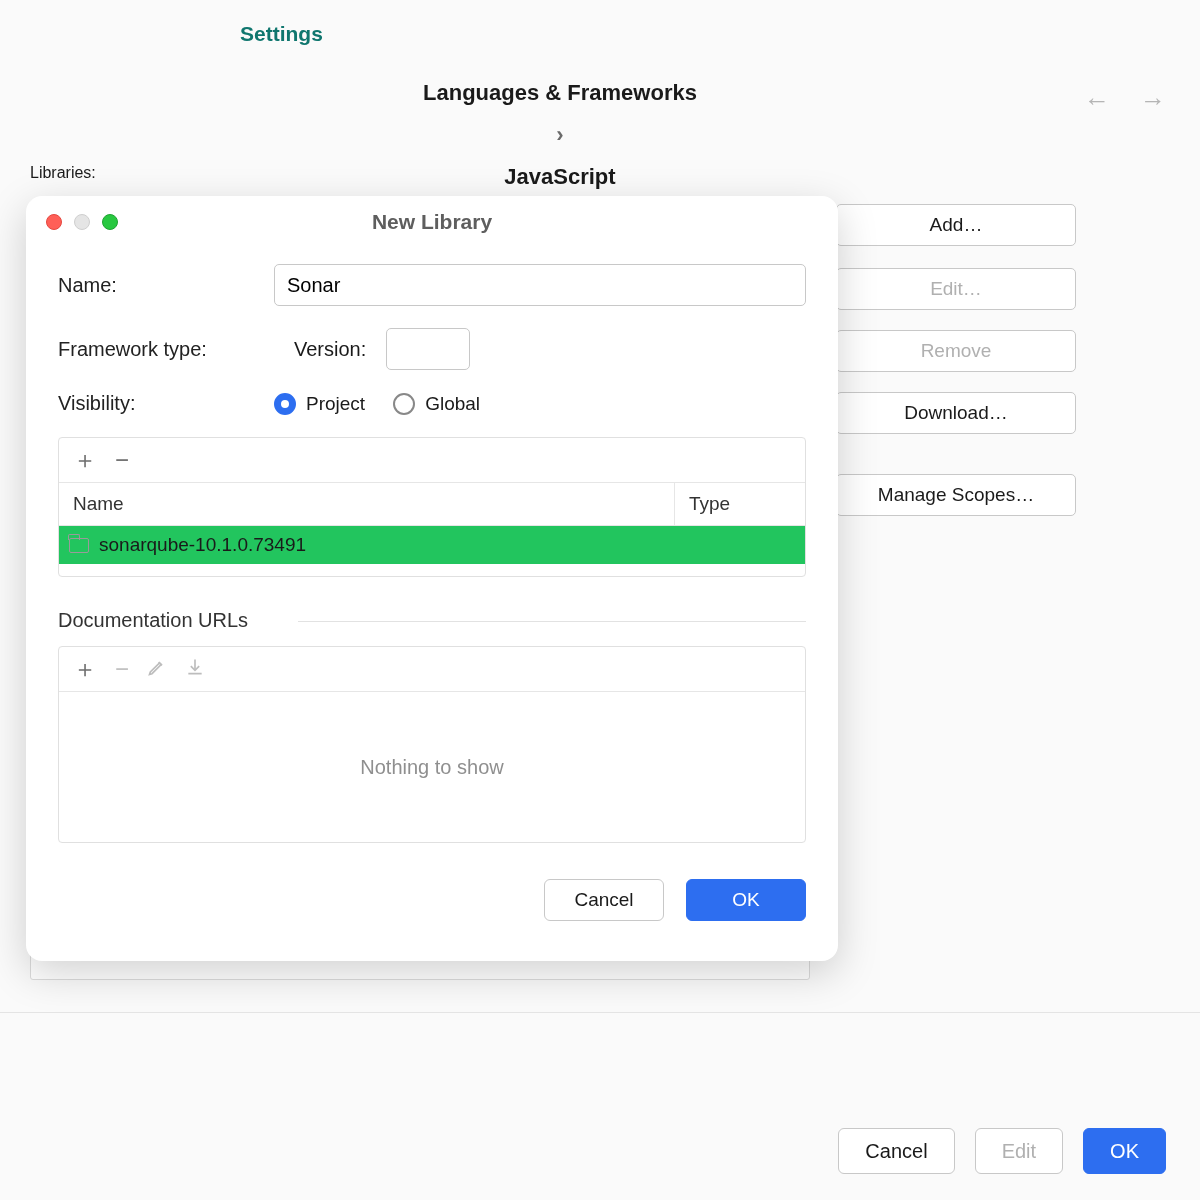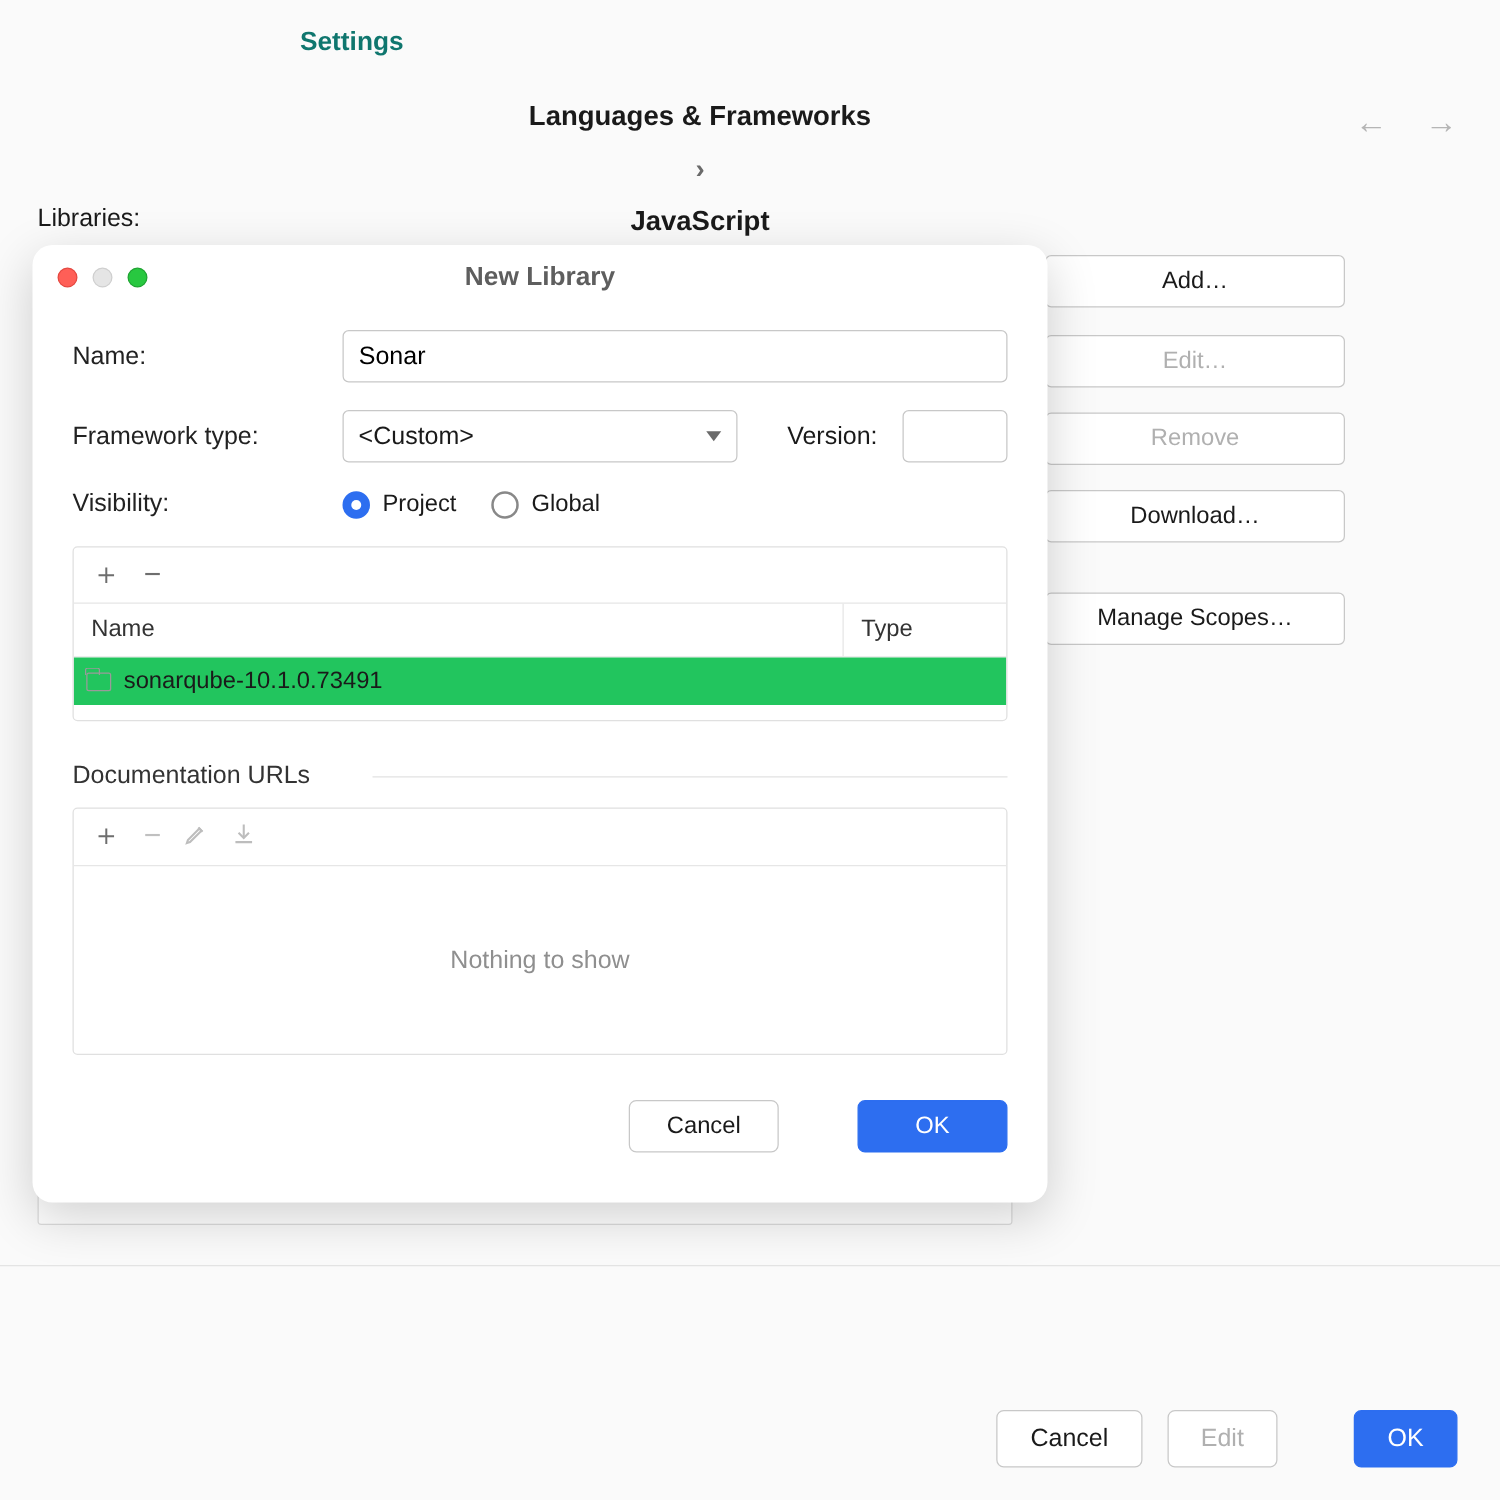--- a/index.html
+++ b/index.html
@@ -56,21 +56,21 @@
     color:#b5b5b5;
     font-size:26px;
   }
   .nav-arrows span { cursor:default; }
 
   
   .libraries-label {
     position:absolute;
     top:164px;
     left:30px;
-    font-size:20px;
+    font-size:16px;
   }
   .libraries-area {
     position:absolute;
     top:200px;
     left:30px;
     width: 780px;
     height: 780px;
     border:1px solid #dcdcdc;
     border-radius:3px;
     background:#fff;
@@ -103,21 +103,21 @@
     position:absolute; left:0; right:0; top:1012px; height:1px; background:#e4e4e4;
   }
   .bottom-bar {
     position:absolute; bottom:26px; right:34px; display:flex; gap:20px;
   }
   .btn {
     height:46px; padding:0 26px; border:1px solid #c8c8c8; border-radius:6px;
     background:#fff; font-size:20px; display:flex; align-items:center; justify-content:center;
     cursor:pointer;
   }
-  .btn.primary { background:#2d6ef0; border-color:#2d6ef0; color:#fff;margin-left:41px; }
+  .btn.primary { background:#2d6ef0; border-color:#2d6ef0; color:#fff; }
   .btn.disabled { color:#b0b0b0; }
 
   
   .dialog {
     position:absolute;
     top:196px;
     left:26px;
     width:812px;
     background:#fff;
     border-radius:16px;
@@ -284,24 +284,20 @@
     <div class="dlg-title">New Library</div>
   </div>
 
   <div class="form">
     <div class="row">
       <div class="lbl">Name:</div>
       <input class="textinput" value="Sonar" style="">
     </div>
     <div class="row">
       <div class="lbl">Framework type:</div>
-      <div class="select">
-        <span>&lt;Custom&gt;</span>
-        <span class="chev-down"></span>
-      </div>
       <div class="version-lbl">Version:</div>
       <input class="version-input" value="" style="">
     </div>
     <div class="row">
       <div class="lbl">Visibility:</div>
       <div class="radios">
         <div class="radio selected">
           <div class="radio-circle"></div>
           <span>Project</span>
         </div>

